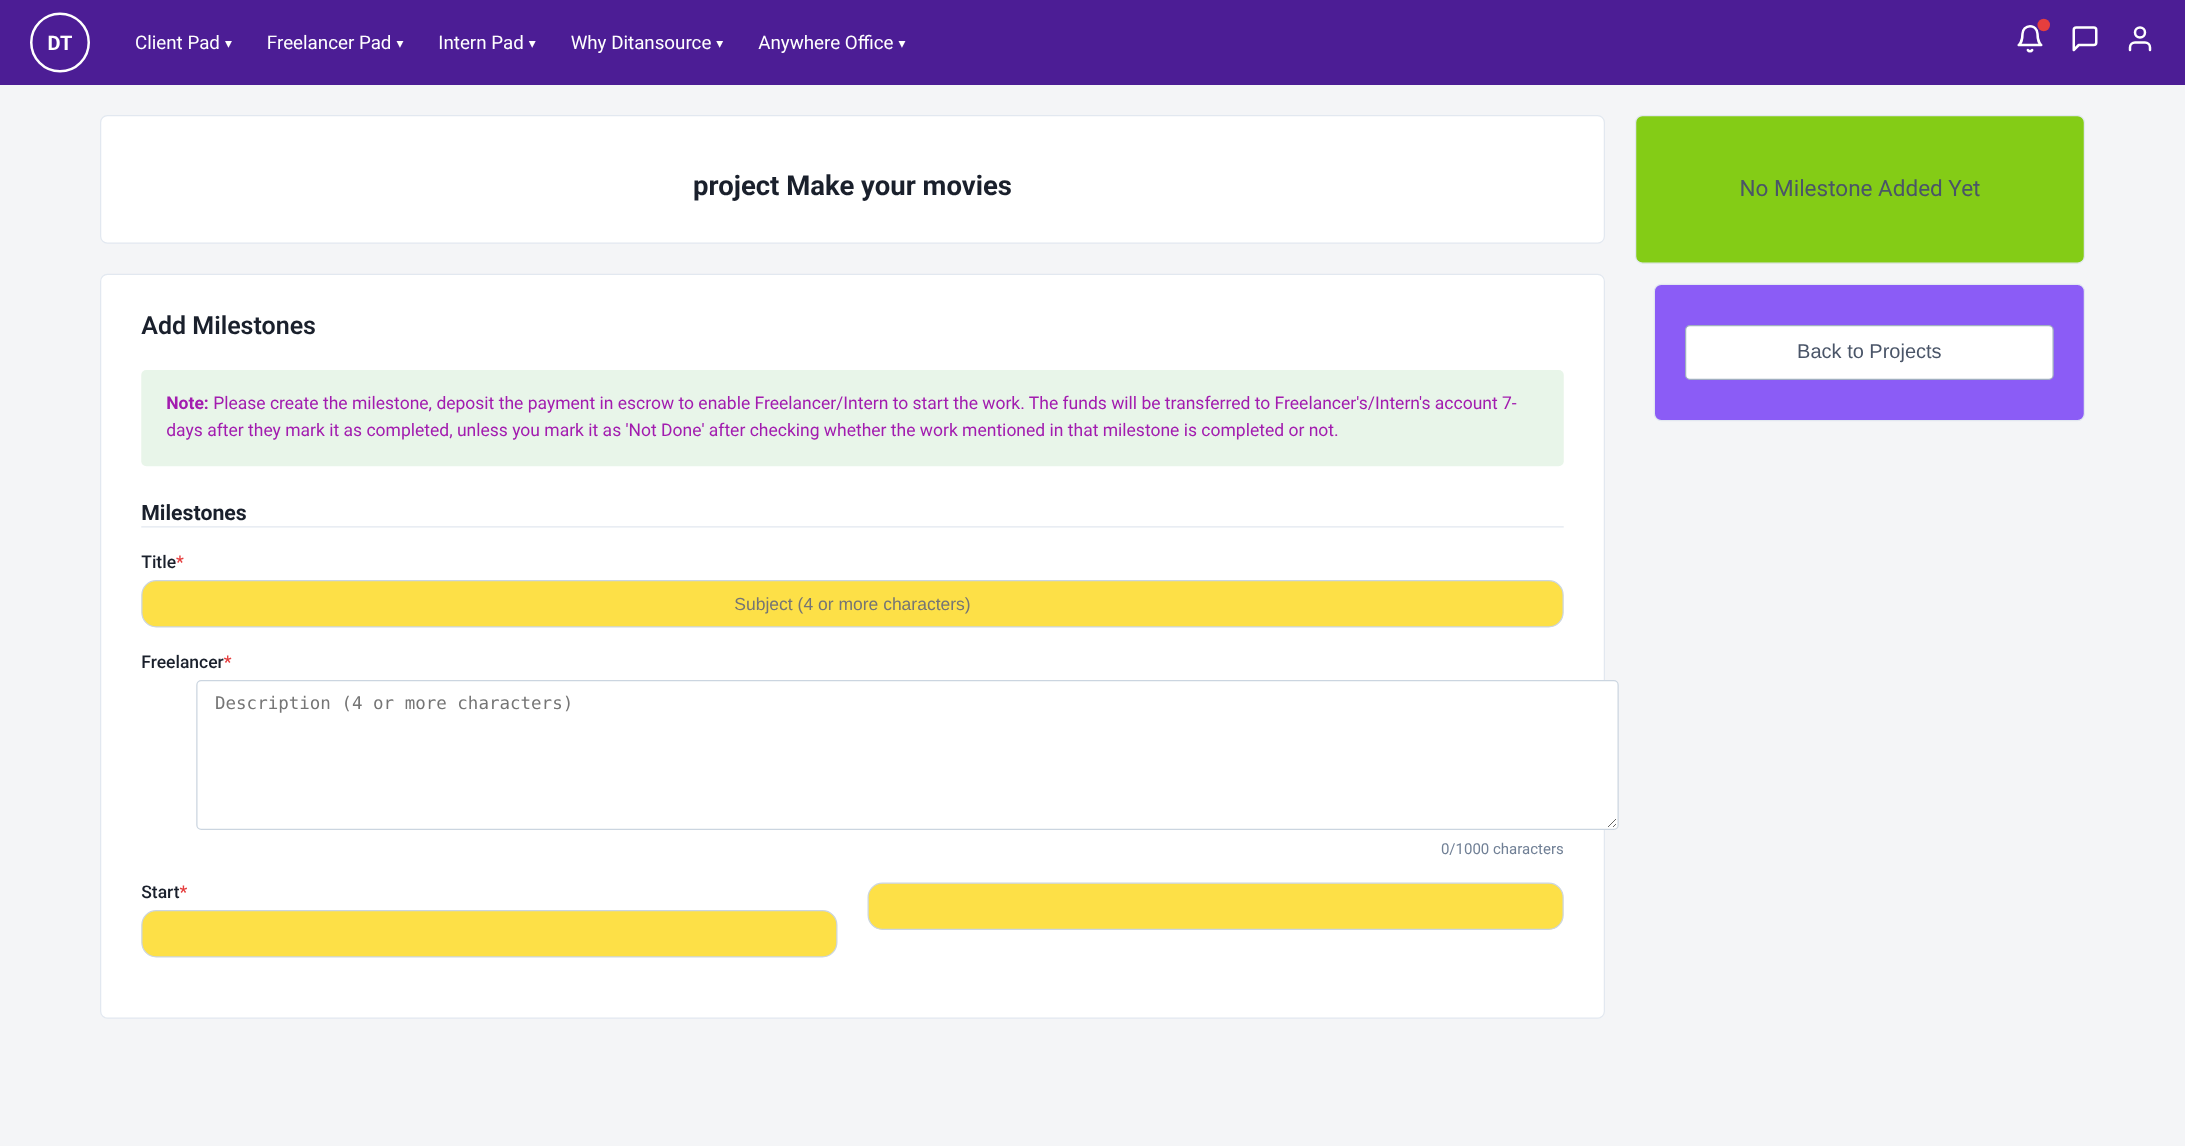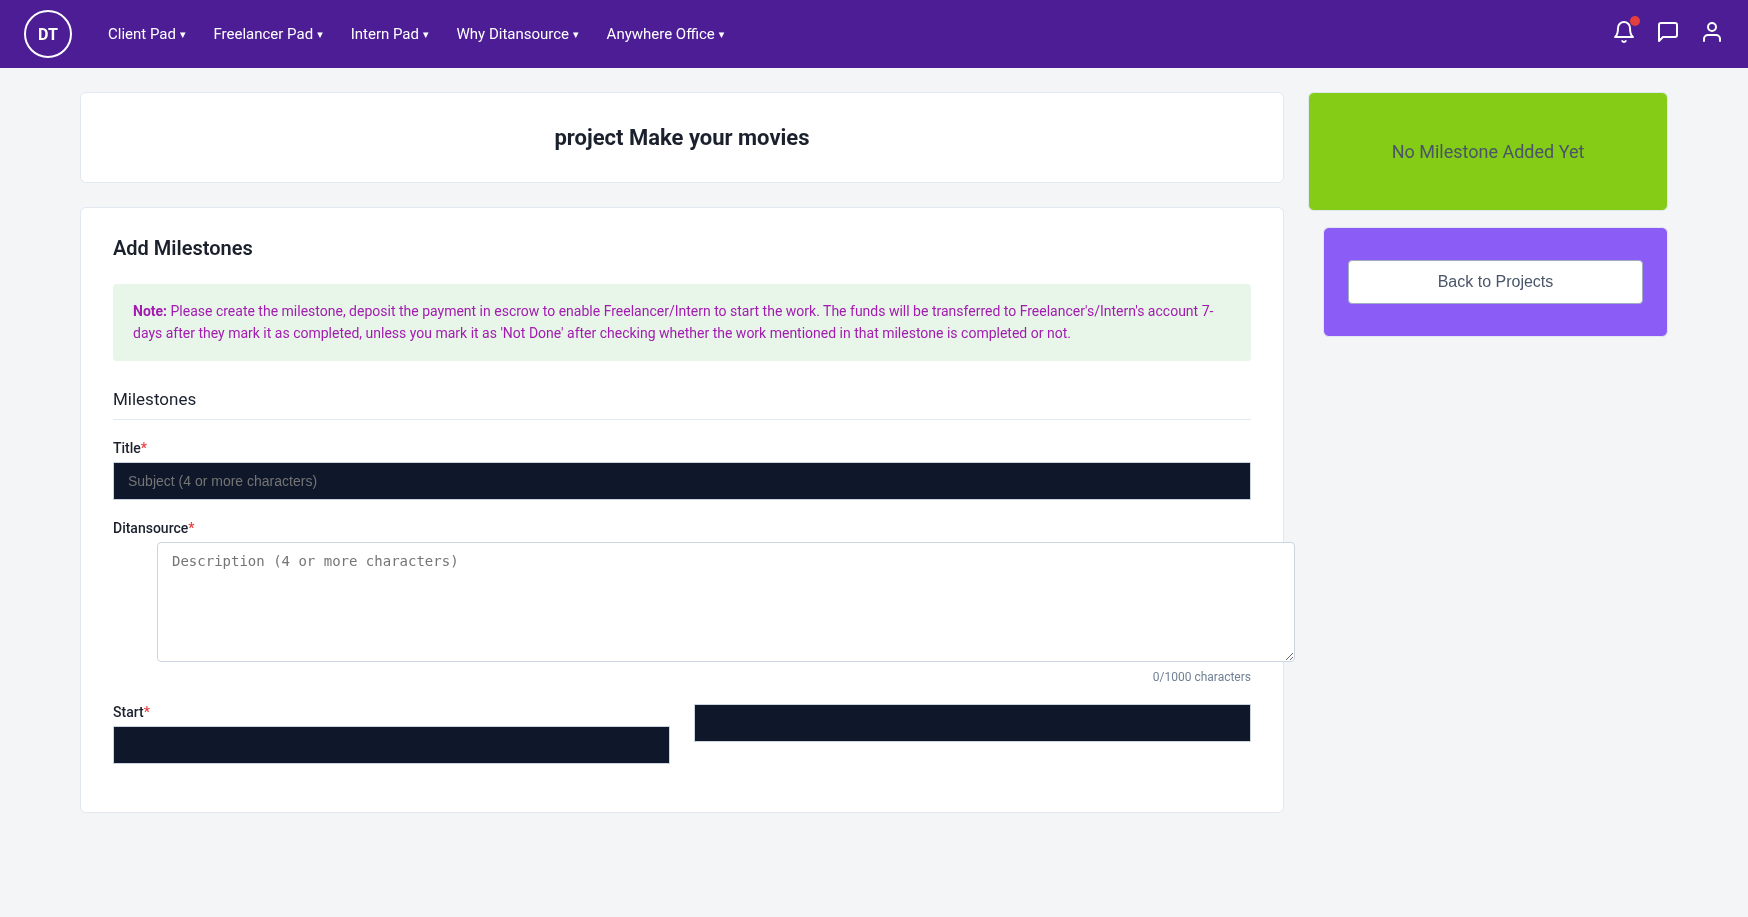--- a/index.html
+++ b/index.html
@@ -89,20 +89,21 @@
       border: 1px solid #e2e8f0;
       border-radius: 6px;
       padding: 32px;
       text-align: center;
       margin-bottom: 24px;
     }
     .project-title {
       font-size: 22px;
       font-weight: 700;
       color: #1a202c;
+      margin-top: 12px;
     }
 
     
     .milestones-section {
       background: #fff;
       border: 1px solid #e2e8f0;
       border-radius: 6px;
       padding: 28px 32px;
     }
     .section-title {
@@ -122,23 +123,22 @@
       color: #a21caf;
       line-height: 1.6;
     }
     .note-label {
       font-weight: 700;
     }
 
     
     .milestones-subsection-title {
       font-size: 17px;
-      font-weight: 400;
+      font-weight: 700;
       color: #1a202c;
-      padding-bottom: 10px;
       border-bottom: 1px solid #e2e8f0;
       margin-bottom: 20px;
     }
 
     
     .form-group {
       margin-bottom: 20px;
     }
     .form-label {
       display: block;
@@ -146,26 +146,27 @@
       font-weight: 500;
       color: #1a202c;
       margin-bottom: 6px;
     }
     .required-star {
       color: #e53e3e;
     }
     .form-input {
       width: 100%;
       border: 1px solid #cbd5e0;
-      border-radius: 1px;
+      border-radius: 12px;
       padding: 10px 14px;
       font-size: 14px;
       color: #718096;
       outline: none;
-      background: #0f172a;
+      background: #fde047;
+      text-align: center;
     }
     .form-textarea {
       width: 100%;
       border: 1px solid #cbd5e0;
       border-radius: 4px;
       padding: 10px 14px;
       font-size: 14px;
       color: #718096;
       outline: none;
       background: #fff;
@@ -295,21 +296,21 @@
 
       <div class="form-group">
         <label class="form-label">
           <span>Title</span><span class="required-star">*</span>
         </label>
         <input class="form-input" type="text" placeholder="Subject (4 or more characters)" style="">
       </div>
 
       <div class="form-group">
         <label class="form-label">
-          <span>Ditansource</span><span class="required-star">*</span>
+          <span>Freelancer</span><span class="required-star">*</span>
         </label>
         <textarea class="form-textarea" placeholder="Description (4 or more characters)" style=""></textarea>
         <div class="char-count">0/1000 characters</div>
       </div>
 
       <div class="date-row">
         <div class="form-group">
           <label class="form-label">
             <span>Start</span><span class="required-star">*</span>
           </label>

